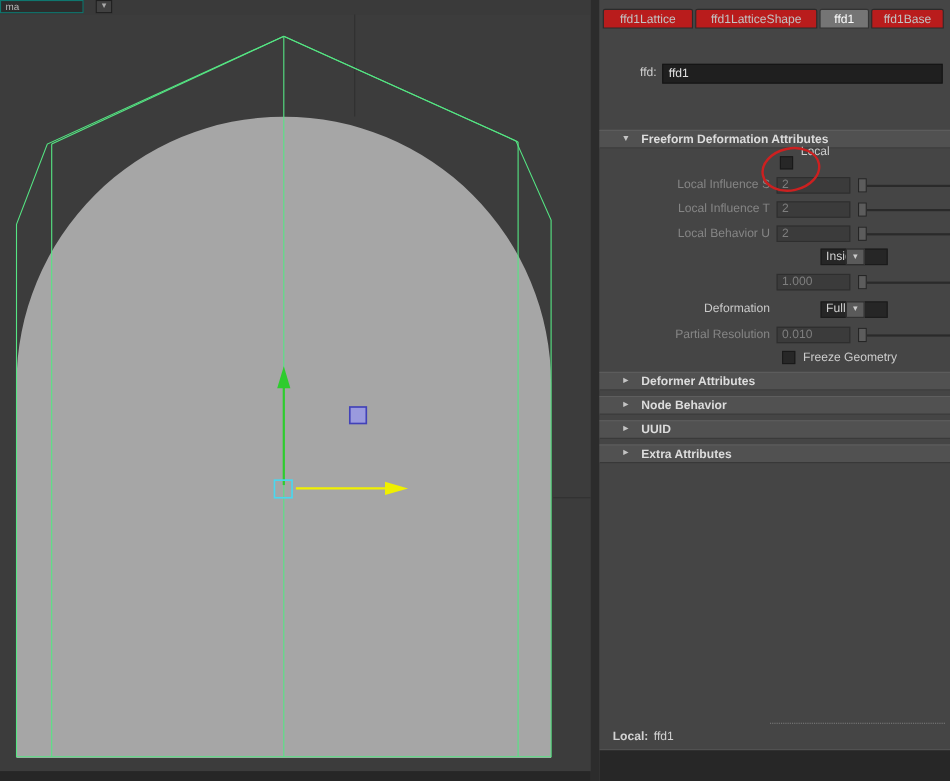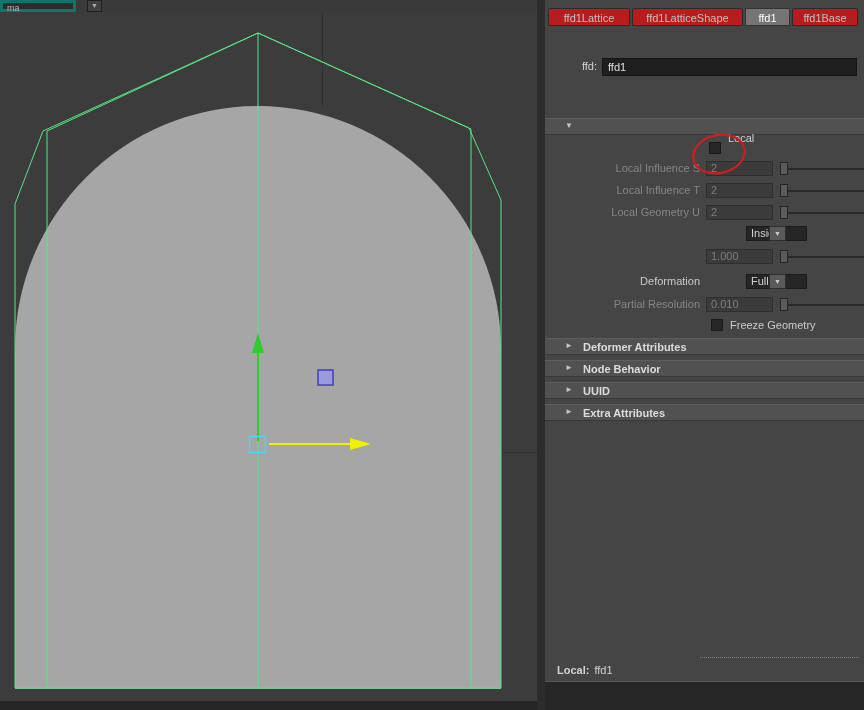--- a/index.html
+++ b/index.html
@@ -5,21 +5,21 @@
   html,body{margin:0;padding:0;}
   body{width:864px;height:710px;overflow:hidden;background:#454545;
        font-family:"Liberation Sans","DejaVu Sans",sans-serif;font-size:11px;color:#c8c8c8;}
   #root{position:relative;width:864px;height:710px;}
 
   
   .viewport{position:absolute;left:0;top:0;width:537px;height:710px;background:#3c3c3c;}
   .vp-canvas{position:absolute;left:0;top:0;}
   .vp-topbar{position:absolute;left:0;top:0;width:537px;height:13px;background:#3a3a3a;z-index:3;}
   .vp-menu{position:absolute;left:0;top:0;width:76px;height:12px;background:#2c2c2c;
-           border:3px solid #0f766e;color:#b8b8b8;font-size:9px;line-height:10px;padding-left:4px;box-sizing:border-box;}
+           border:1px solid #0f766e;color:#b8b8b8;font-size:9px;line-height:10px;padding-left:4px;box-sizing:border-box;}
   .vp-menu-btn{position:absolute;left:87px;top:0;width:15px;height:12px;background:#414141;
            border:1px solid #1f1f1f;color:#aaa;font-size:7px;text-align:center;line-height:10px;box-sizing:border-box;}
   .vp-bottom{position:absolute;left:0;top:701px;width:537px;height:9px;background:#262626;}
 
   .splitter{position:absolute;left:537px;top:0;width:8px;height:710px;background:#2c2c2c;}
 
   
   .panel{position:absolute;left:545px;top:0;width:319px;height:710px;background:#454545;}
   .tabs{position:absolute;left:3px;top:8px;height:19px;display:flex;gap:2px;}
   .tab{height:18px;line-height:18px;text-align:center;background:#b91c1c;border:1px solid #2b2b2b;
@@ -109,20 +109,21 @@
       <div class="tab tab-1">ffd1LatticeShape</div>
       <div class="tab tab-2 active">ffd1</div>
       <div class="tab tab-3">ffd1Base</div>
     </div>
 
     <div class="ffd-label">ffd:</div>
     <div class="ffd-field">ffd1</div>
 
     <div class="sec" style="top:118px;">
       <span class="tri">▼</span>
+      <span class="sec-title">Freeform Deformation Attributes</span>
     </div>
 
     <div class="cb" style="left:164px;top:142px;"></div>
     <div class="cb-label" style="left:183px;top:130px;">Local</div>
 
     <div class="arow dis" style="top:160px;">
       <div class="alabel">Local Influence S</div>
       <div class="afield numd">2</div>
       <div class="slider">
         <div class="track"></div>
@@ -133,21 +134,21 @@
     <div class="arow dis" style="top:182px;padding-left:41px;">
       <div class="alabel">Local Influence T</div>
       <div class="afield numd">2</div>
       <div class="slider">
         <div class="track"></div>
         <div class="handle"></div>
       </div>
     </div>
 
     <div class="arow dis" style="top:204px;">
-      <div class="alabel">Local Geometry U</div>
+      <div class="alabel">Local Behavior U</div>
       <div class="afield numd">2</div>
       <div class="slider">
         <div class="track"></div>
         <div class="handle"></div>
       </div>
     </div>
 
     <div class="arow" style="top:225px;">
       <div class="afield dd">Inside</div>
       <div class="ddbtn">▼</div>

